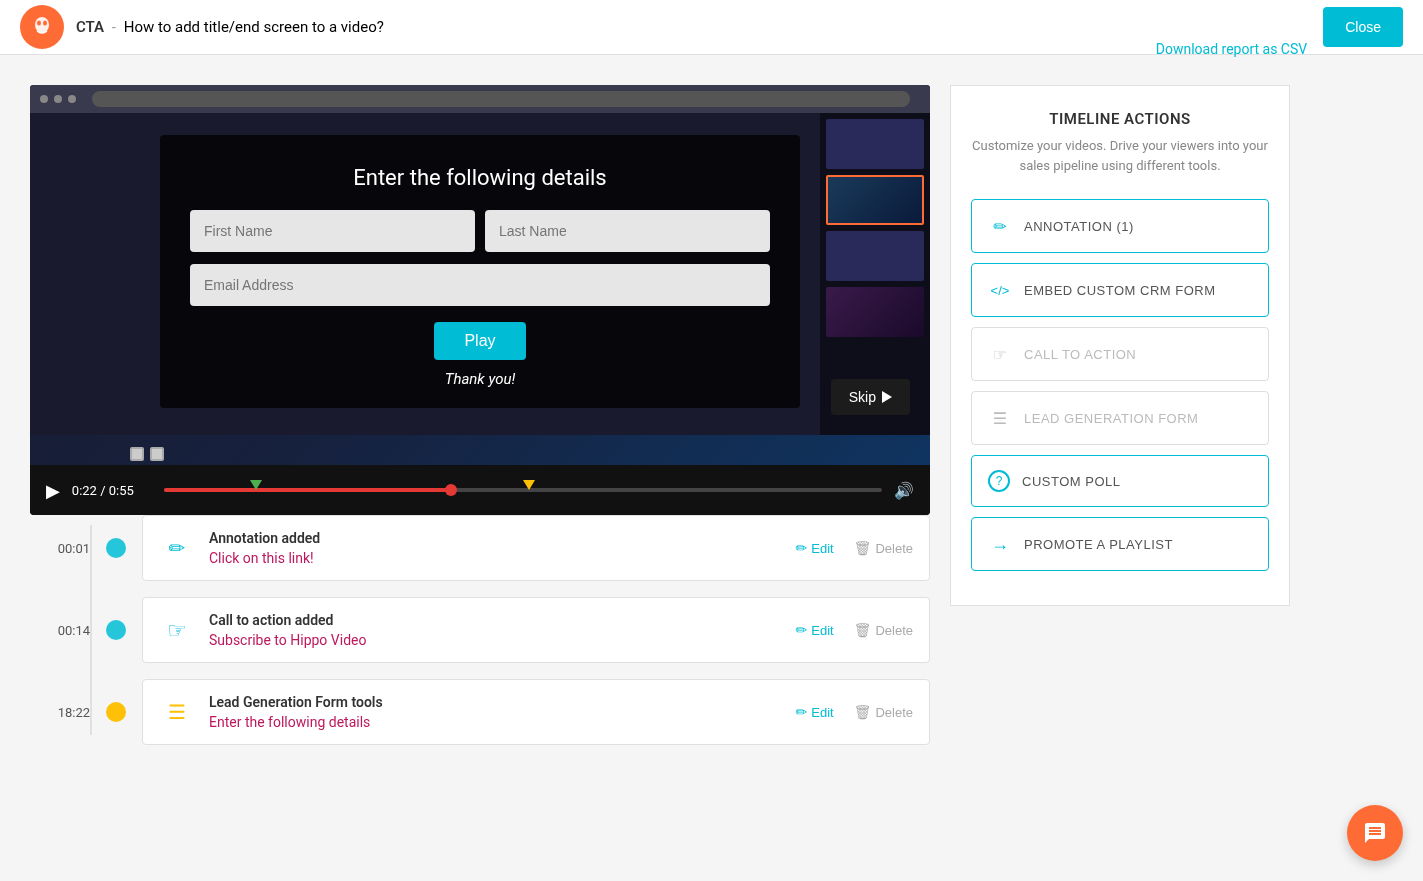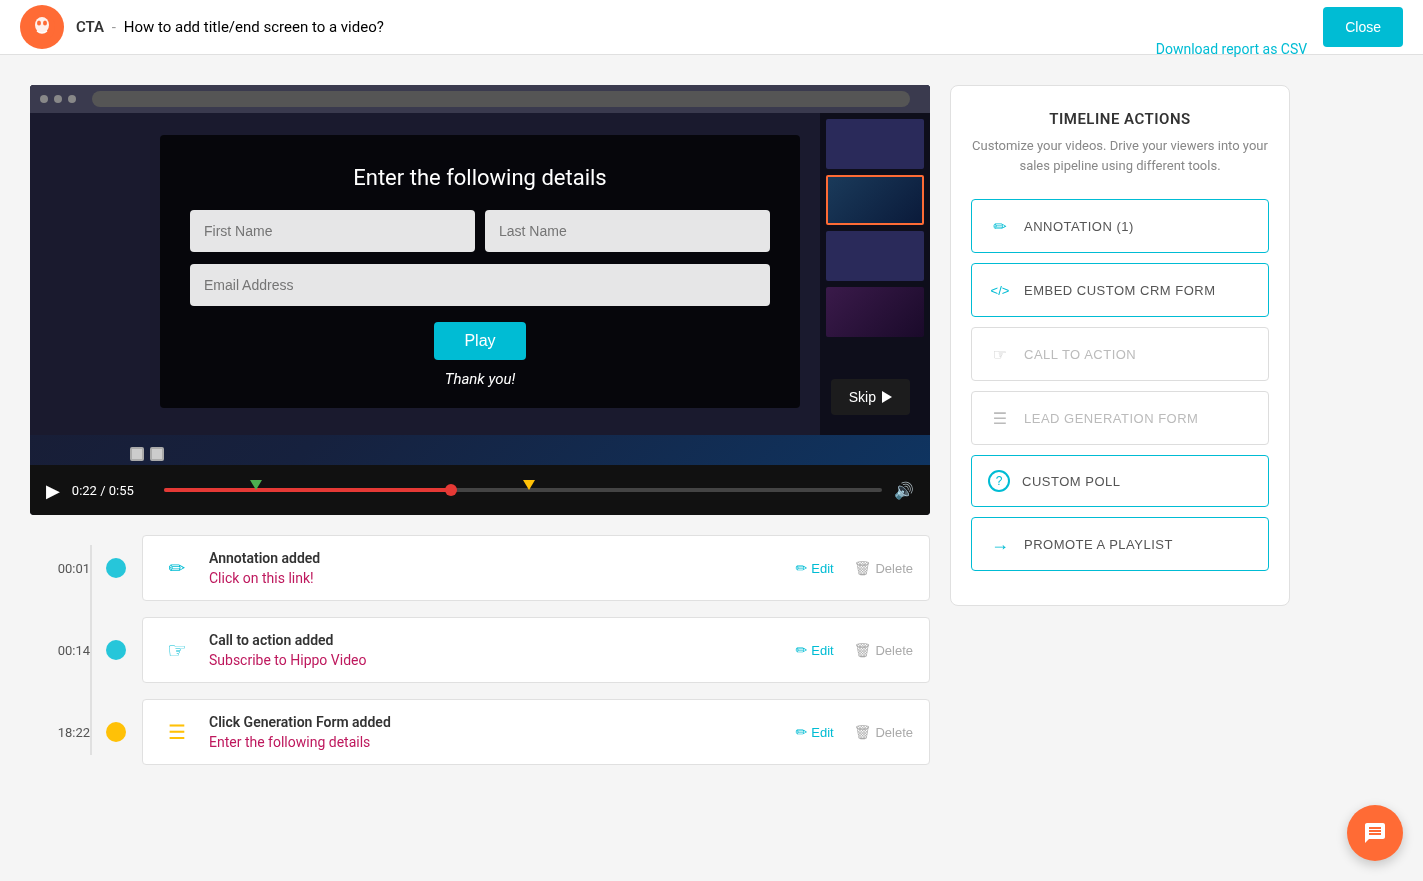--- a/index.html
+++ b/index.html
@@ -293,21 +293,20 @@
       border-top: 10px solid #ffc107;
     }
     .volume-icon {
       color: #fff;
       font-size: 16px;
       cursor: pointer;
     }
 
     
     .timeline-section {
-      margin-top: 20px;
     }
     .timeline-item {
       display: flex;
       align-items: center;
       margin-bottom: 16px;
       gap: 16px;
     }
     .timeline-time {
       font-size: 13px;
       color: #555;
@@ -381,21 +380,21 @@
     }
 
     
     .right-panel {
       width: 340px;
       flex-shrink: 0;
     }
     .panel-card {
       background: #fff;
       border: 1px solid #e0e0e0;
-      border-radius: 8px;
+      border-radius: 0;
       padding: 24px 20px;
     }
     .panel-title {
       font-size: 15px;
       font-weight: 600;
       color: #333;
       text-align: center;
       margin-bottom: 8px;
       letter-spacing: 0.5px;
     }
@@ -611,21 +610,21 @@
             </div>
           </div>
         </div>
 
         <div class="timeline-item">
           <span class="timeline-time">18:22</span>
           <div class="timeline-dot yellow"></div>
           <div class="timeline-card">
             <div class="timeline-icon" style="color:#ffc107; font-size:20px;">☰</div>
             <div class="timeline-info">
-              <div class="timeline-title">Click Generation Form added</div>
+              <div class="timeline-title">Lead Generation Form tools</div>
               <div class="timeline-subtitle">Enter the following details</div>
             </div>
             <div class="timeline-actions">
               <button class="edit-btn">
                 <span style="font-size:14px;">✏</span>
                 <span>Edit</span>
               </button>
               <button class="delete-btn">
                 <span style="font-size:14px;">🗑</span>
                 <span>Delete</span>

